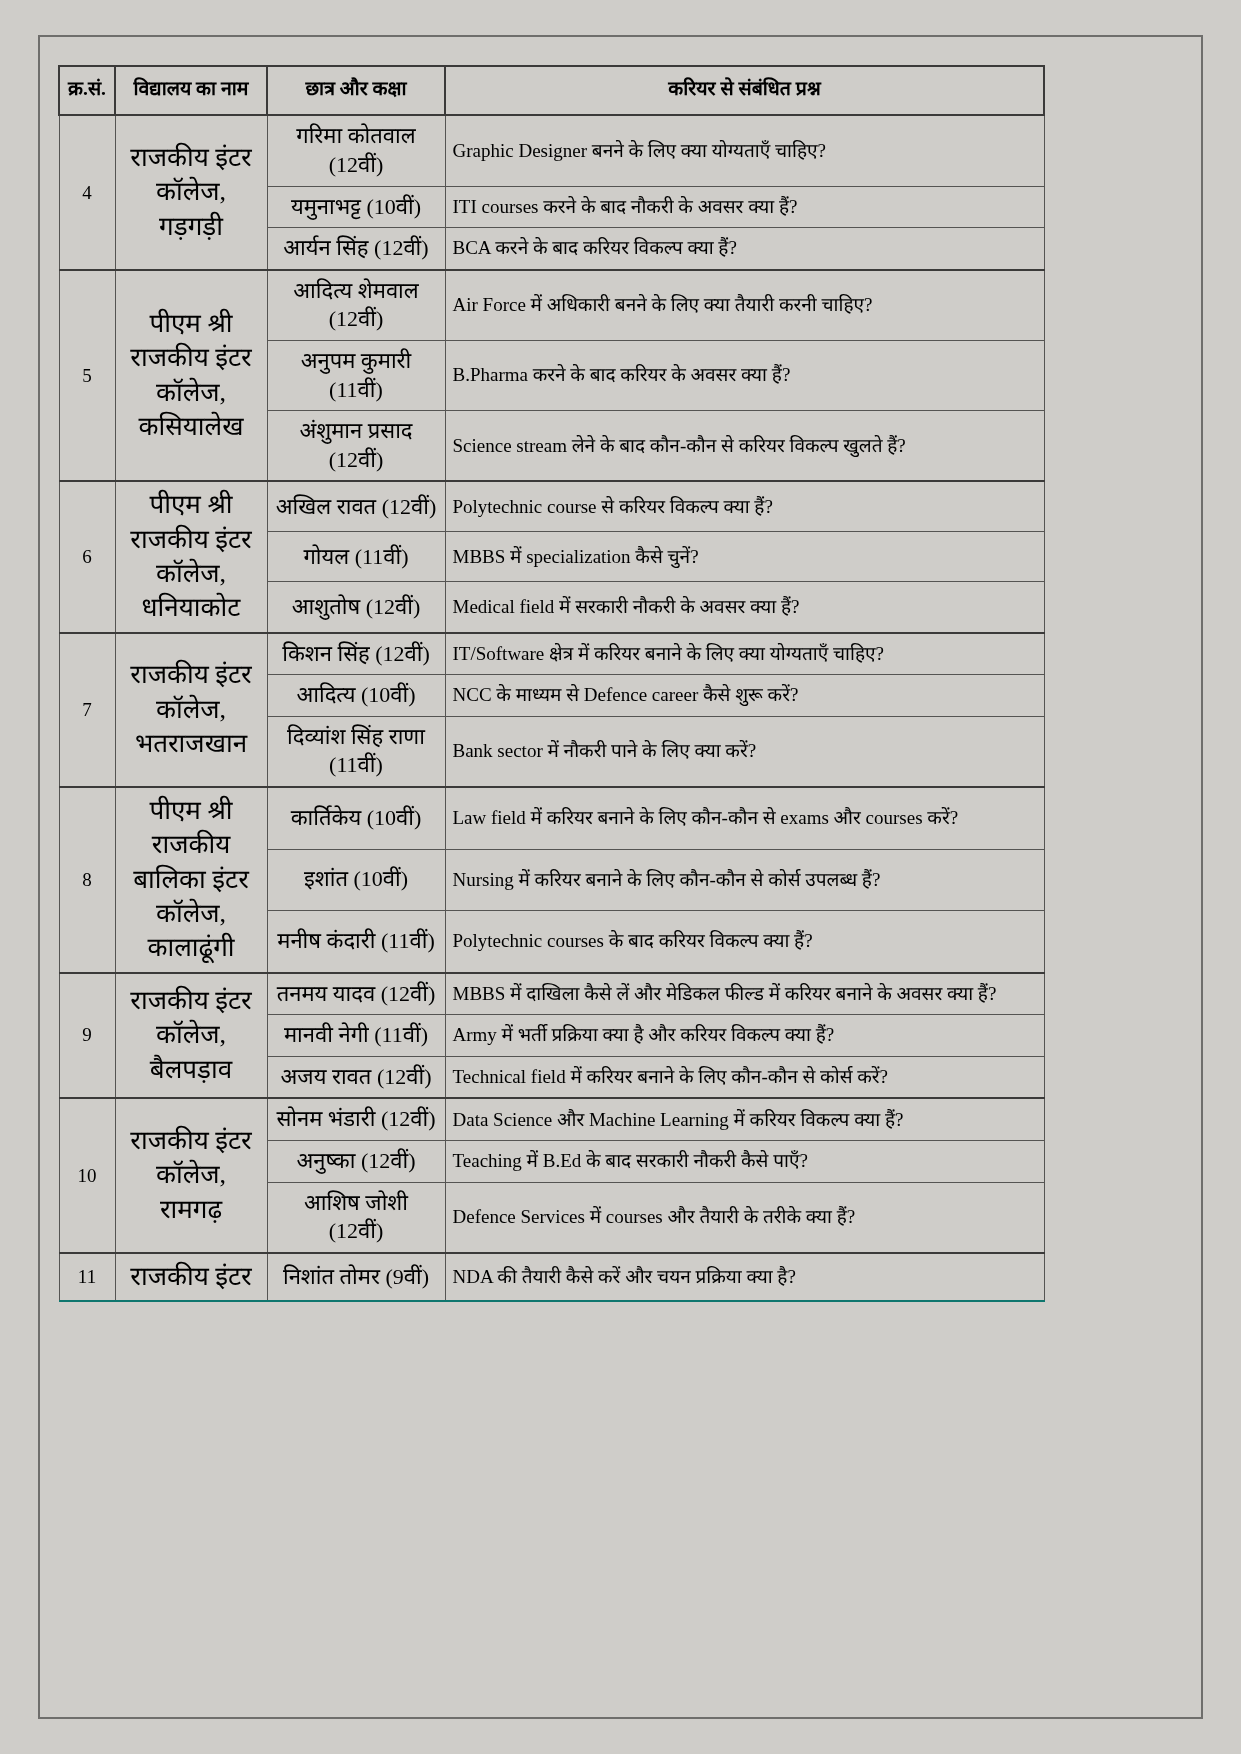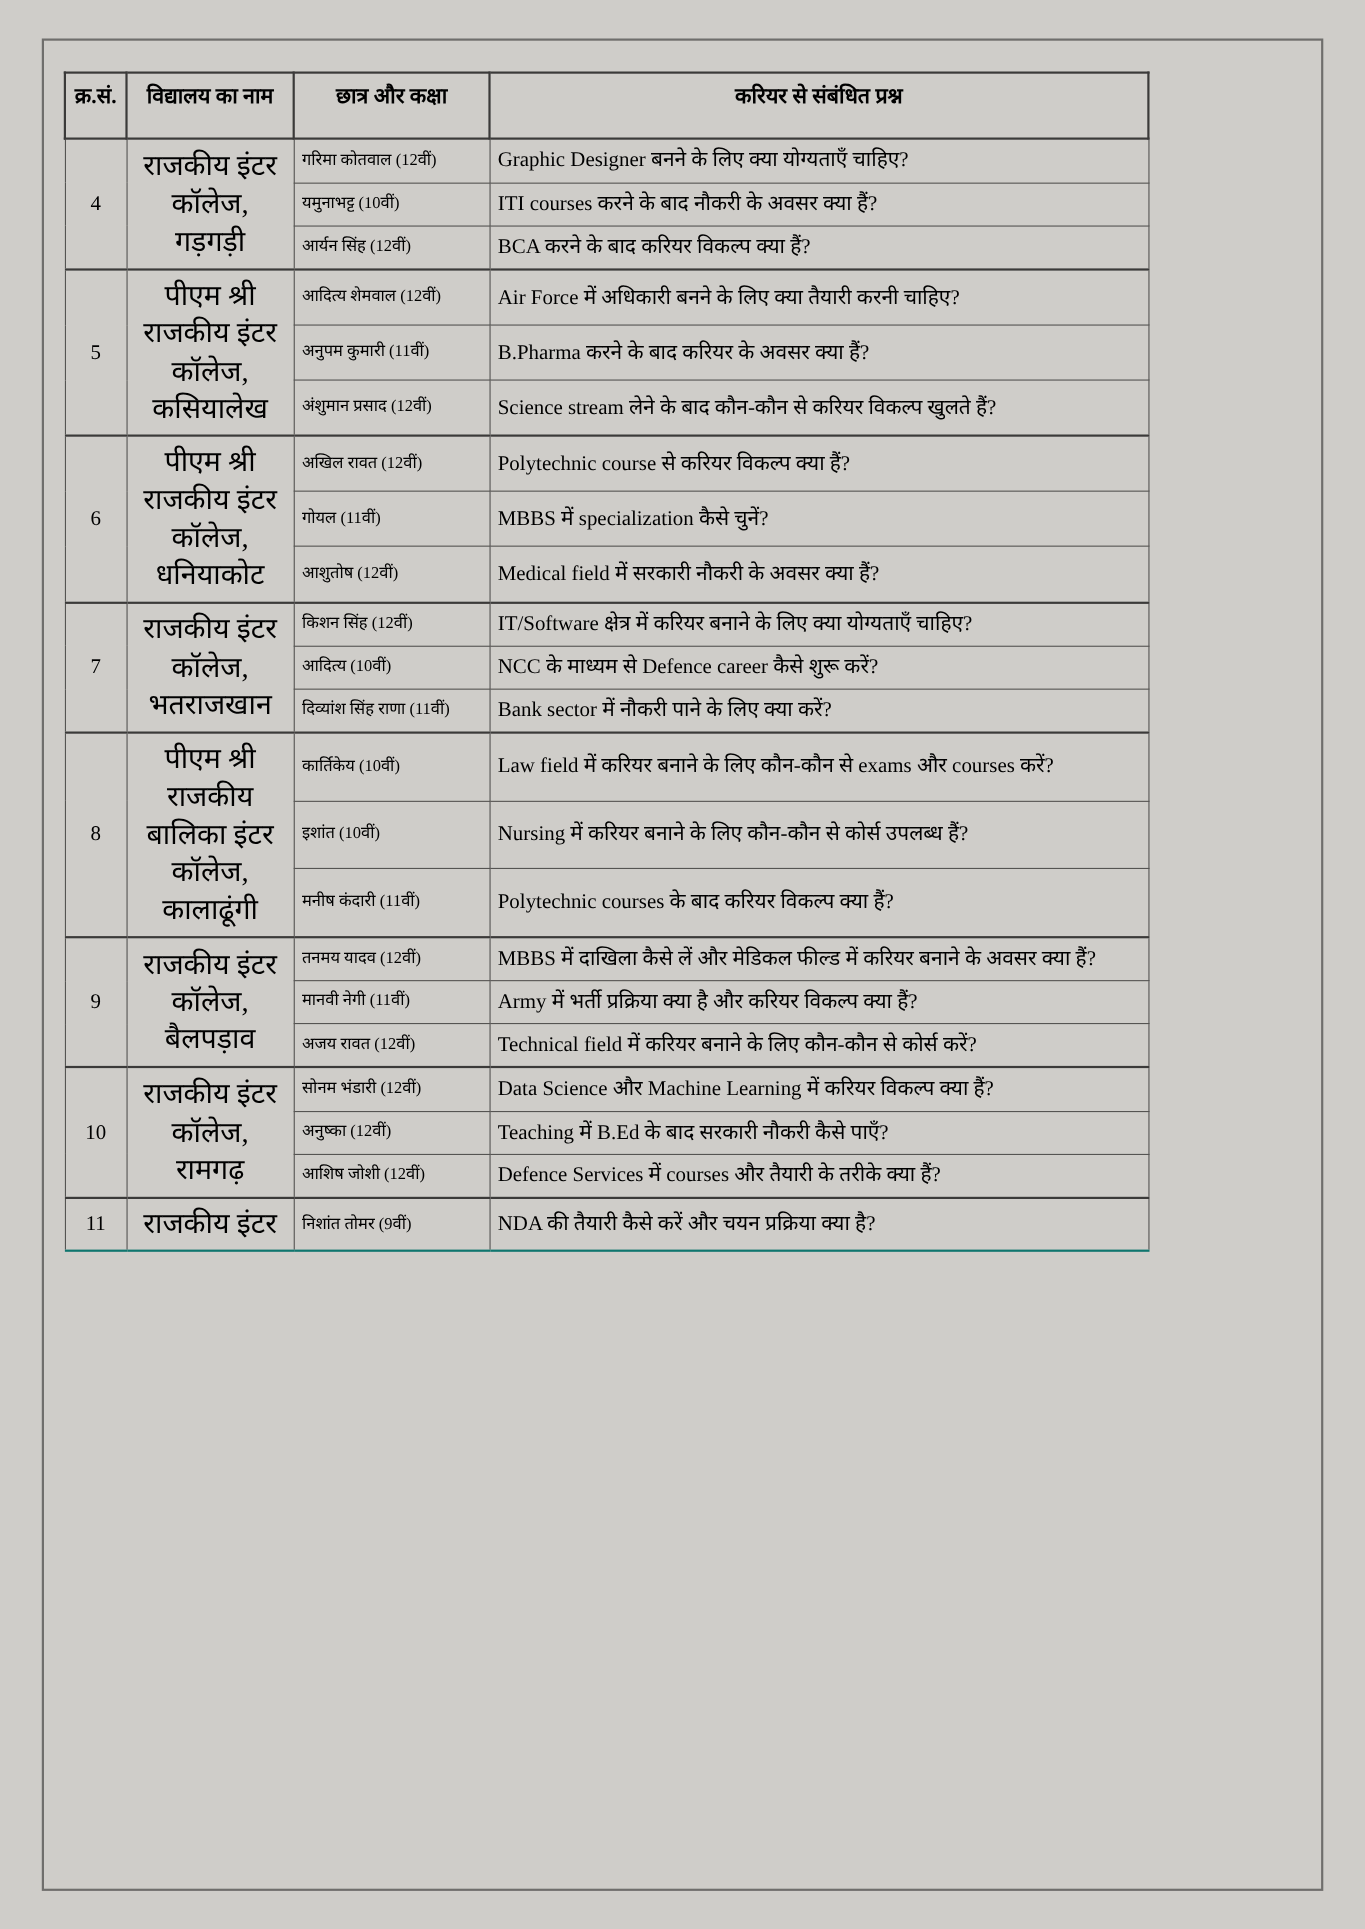--- a/index.html
+++ b/index.html
@@ -52,21 +52,21 @@
     background: transparent;
   }
   table.data thead th {
     border-width: 2px;
     border-color: #3b3a39;
     font-weight: bold;
     text-align: center;
     font-size: 19.5px;
     line-height: 1.15;
     padding-top: 11px;
-    padding-bottom: 25px;
+    padding-bottom: 14px;
   }
   
   col.c-sno   { width: 56px; }
   col.c-school{ width: 152px; }
   col.c-stu   { width: 178px; }
   col.c-q     { width: 599px; }
 
   .th-sno   { font-size: 18.5px; line-height: 1.0; }
   .th-school{ font-size: 19.5px; font-family: Liberation Serif, serif; }
   .th-stu   { font-size: 19.5px; }
@@ -77,21 +77,22 @@
     font-size: 19px;
     vertical-align: middle;
   }
   td.school {
     text-align: center;
     font-size: 26px;
     line-height: 1.32;
     vertical-align: middle;
   }
   td.student {
-    font-size: 15px;
+    text-align: center;
+    font-size: 22px;
     line-height: 1.3;
     vertical-align: middle;
     margin-top: 16px;
   }
   td.question {
     text-align: left;
     font-size: 19px;
     line-height: 1.38;
     vertical-align: middle;
   }

